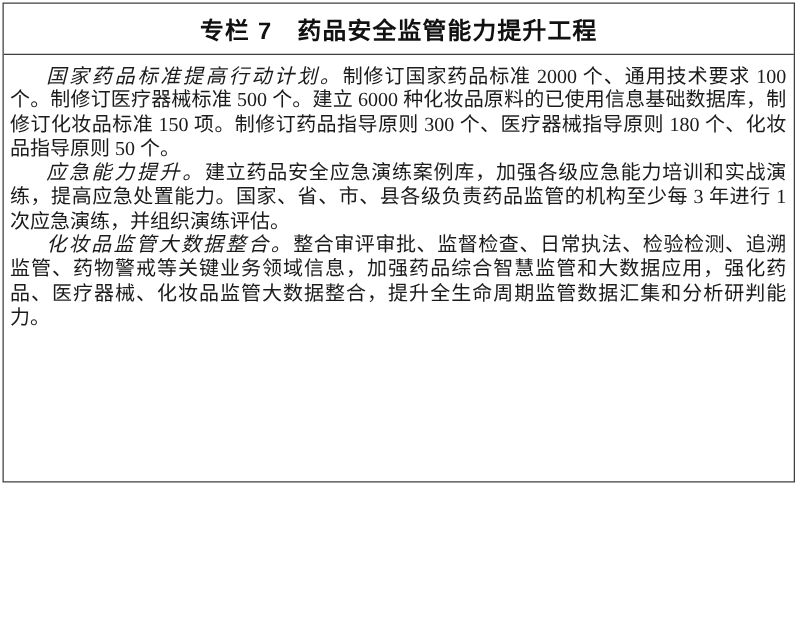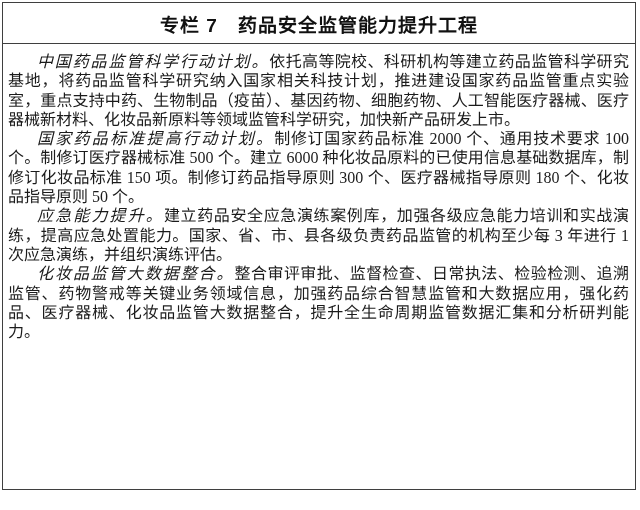--- a/index.html
+++ b/index.html
@@ -10,21 +10,21 @@
     background: #ffffff;
     color: #1b1b1b;
     font-family: "Liberation Serif", "DejaVu Serif", serif;
     overflow: hidden;
   }
   .panel {
     position: absolute;
     left: 2px;
     top: 2px;
     width: 634px;
-    height: 488px;
+    height: 384px;
     box-sizing: border-box;
     border: 1.5px solid #3f3f3f;
     background: #ffffff;
   }
   .panel-title {
     box-sizing: border-box;
     height: 41px;
     border-bottom: 1.5px solid #3f3f3f;
     display: flex;
     align-items: center;
@@ -52,19 +52,18 @@
     letter-spacing: 1.5px;
   }
 </style>
 </head>
 <body>
 
 <div class="page">
   <div class="panel">
     <div class="panel-title">专栏 7　药品安全监管能力提升工程</div>
     <div class="panel-body" id="panel-body">
-        <p class="para"><span class="lead">中国药品监管科学行动计划。</span><span>依托高等院校、科研机构等建立药品监管科学研究基地，将药品监管科学研究纳入国家相关科技计划，推进建设国家药品监管重点实验室，重点支持中药、生物制品（疫苗）、基因药物、细胞药物、人工智能医疗器械、医疗器械新材料、化妆品新原料等领域监管科学研究，加快新产品研发上市。</span></p>
         <p class="para"><span class="lead">国家药品标准提高行动计划。</span><span>制修订国家药品标准 2000 个、通用技术要求 100 个。制修订医疗器械标准 500 个。建立 6000 种化妆品原料的已使用信息基础数据库，制修订化妆品标准 150 项。制修订药品指导原则 300 个、医疗器械指导原则 180 个、化妆品指导原则 50 个。</span></p>
         <p class="para"><span class="lead">应急能力提升。</span><span>建立药品安全应急演练案例库，加强各级应急能力培训和实战演练，提高应急处置能力。国家、省、市、县各级负责药品监管的机构至少每 3 年进行 1 次应急演练，并组织演练评估。</span></p>
         <p class="para"><span class="lead">化妆品监管大数据整合。</span><span>整合审评审批、监督检查、日常执法、检验检测、追溯监管、药物警戒等关键业务领域信息，加强药品综合智慧监管和大数据应用，强化药品、医疗器械、化妆品监管大数据整合，提升全生命周期监管数据汇集和分析研判能力。</span></p>
       </div>
   </div>
 </div>
 
 </body></html>

